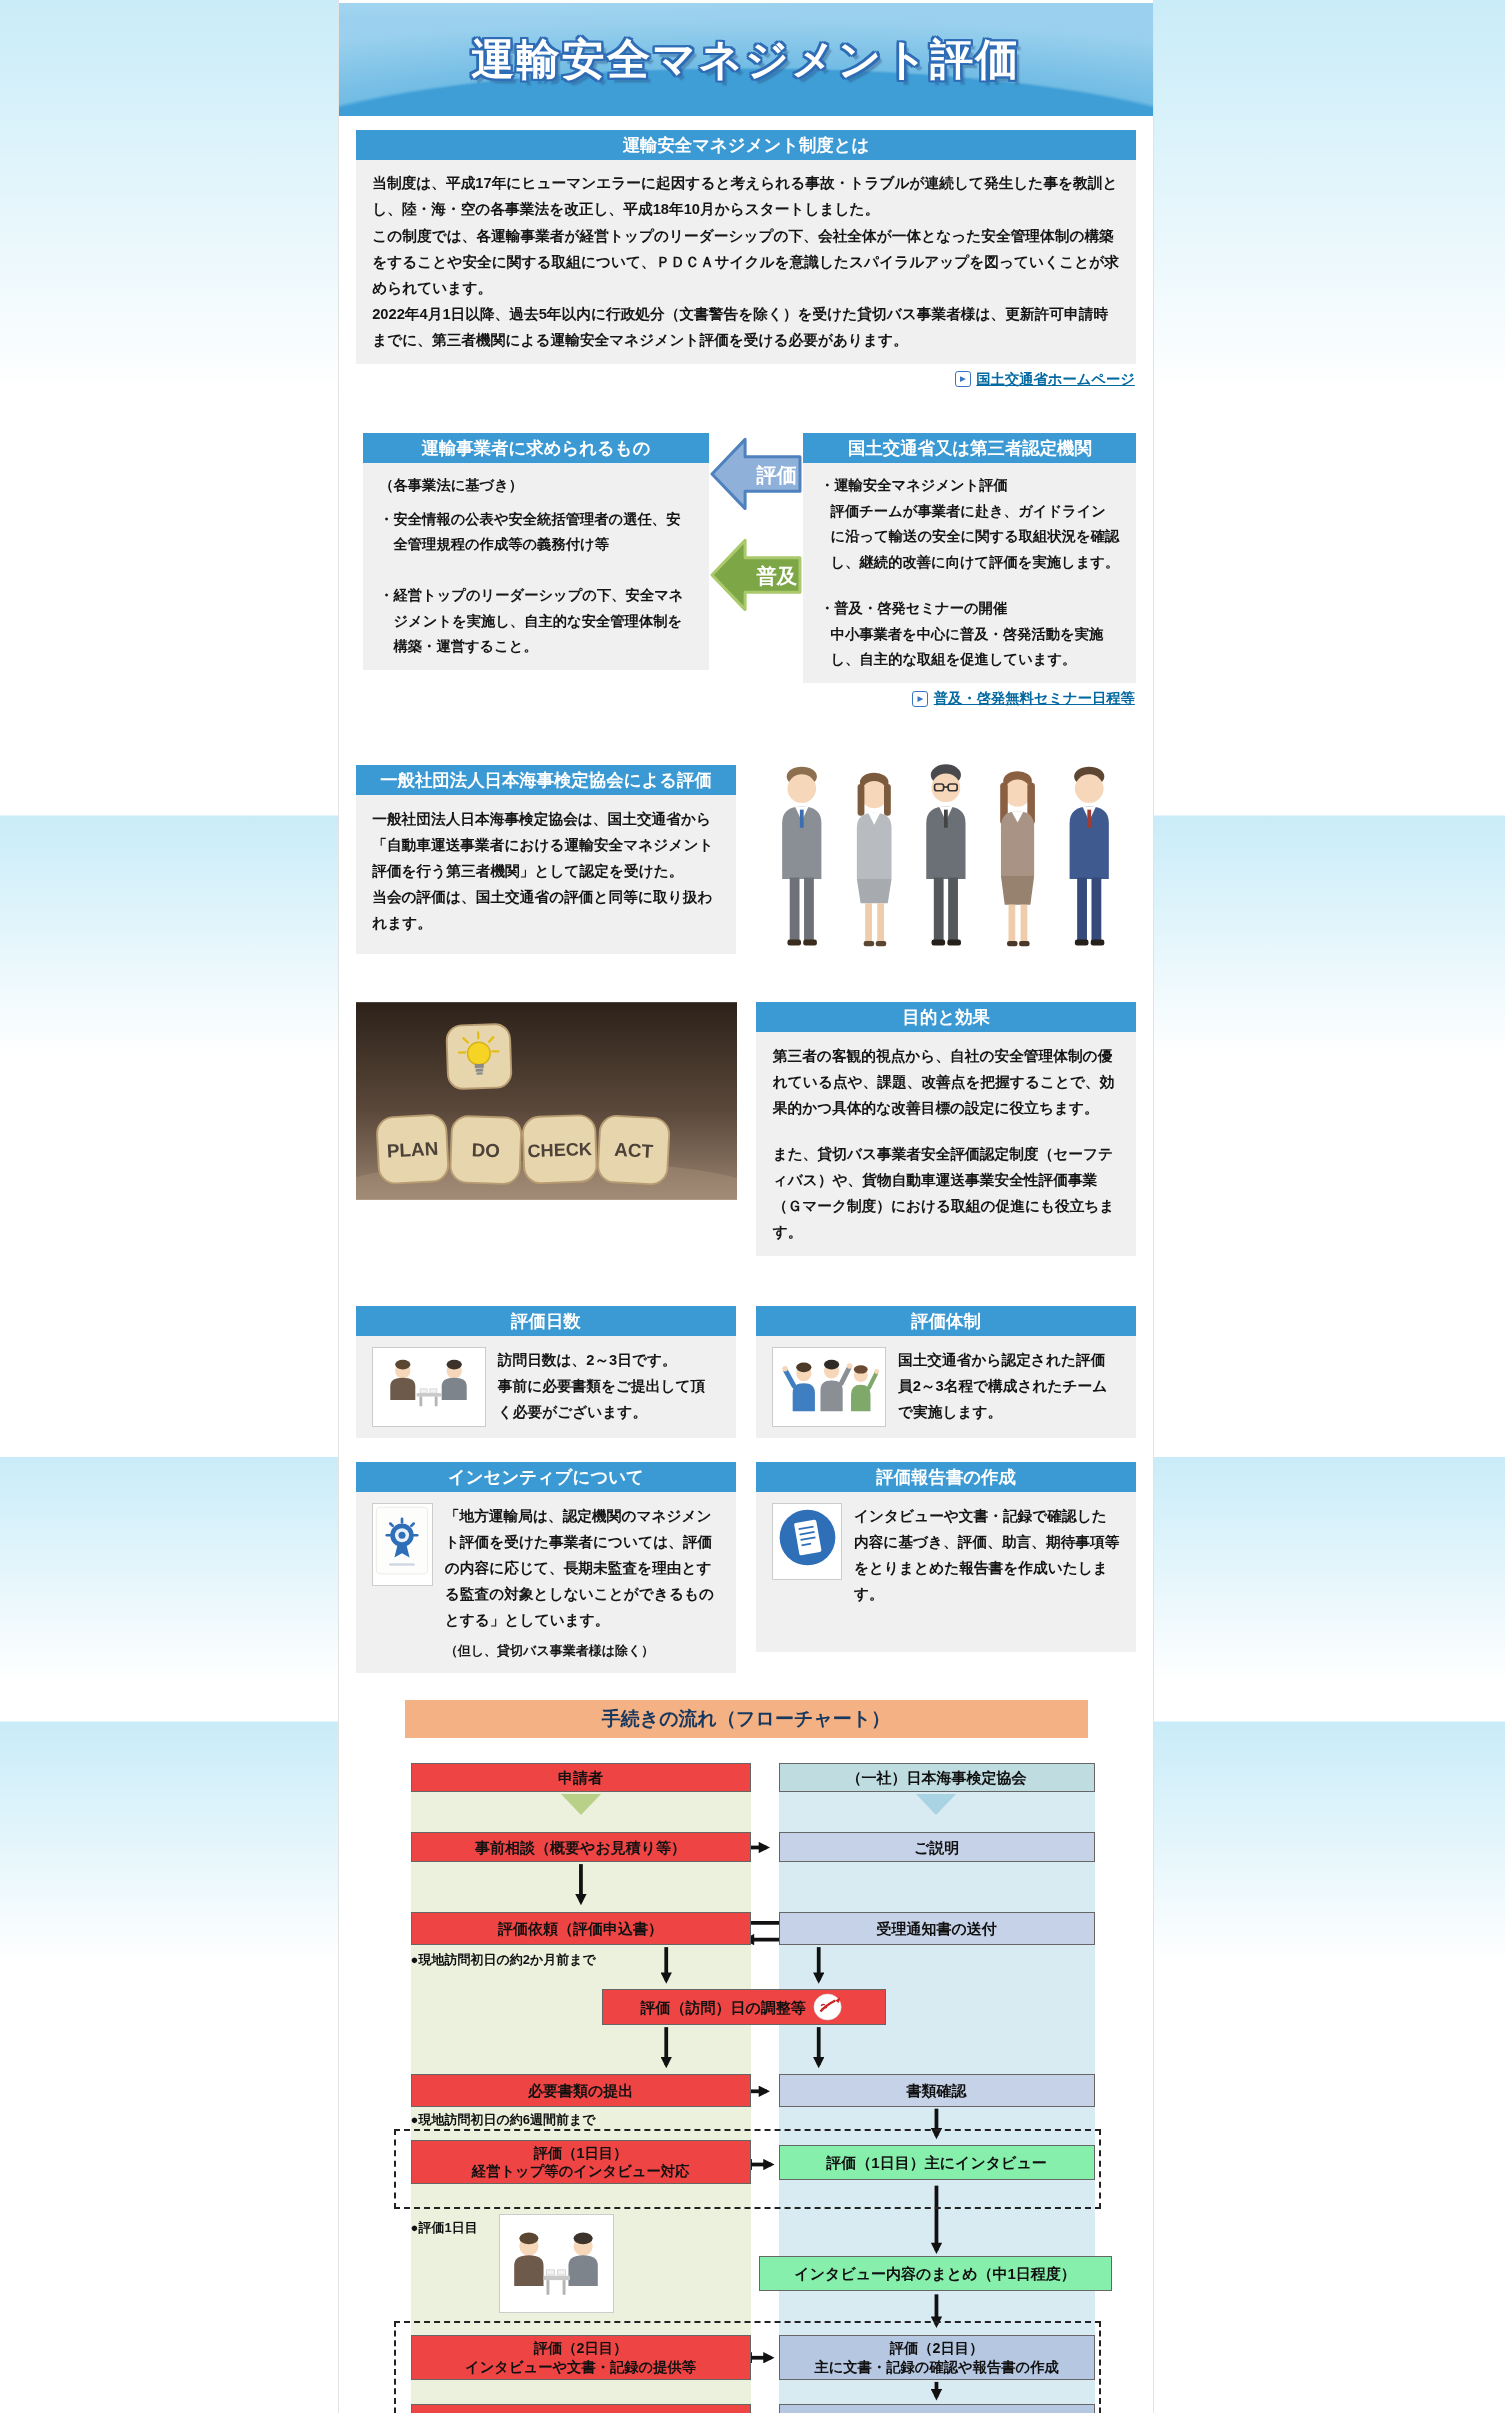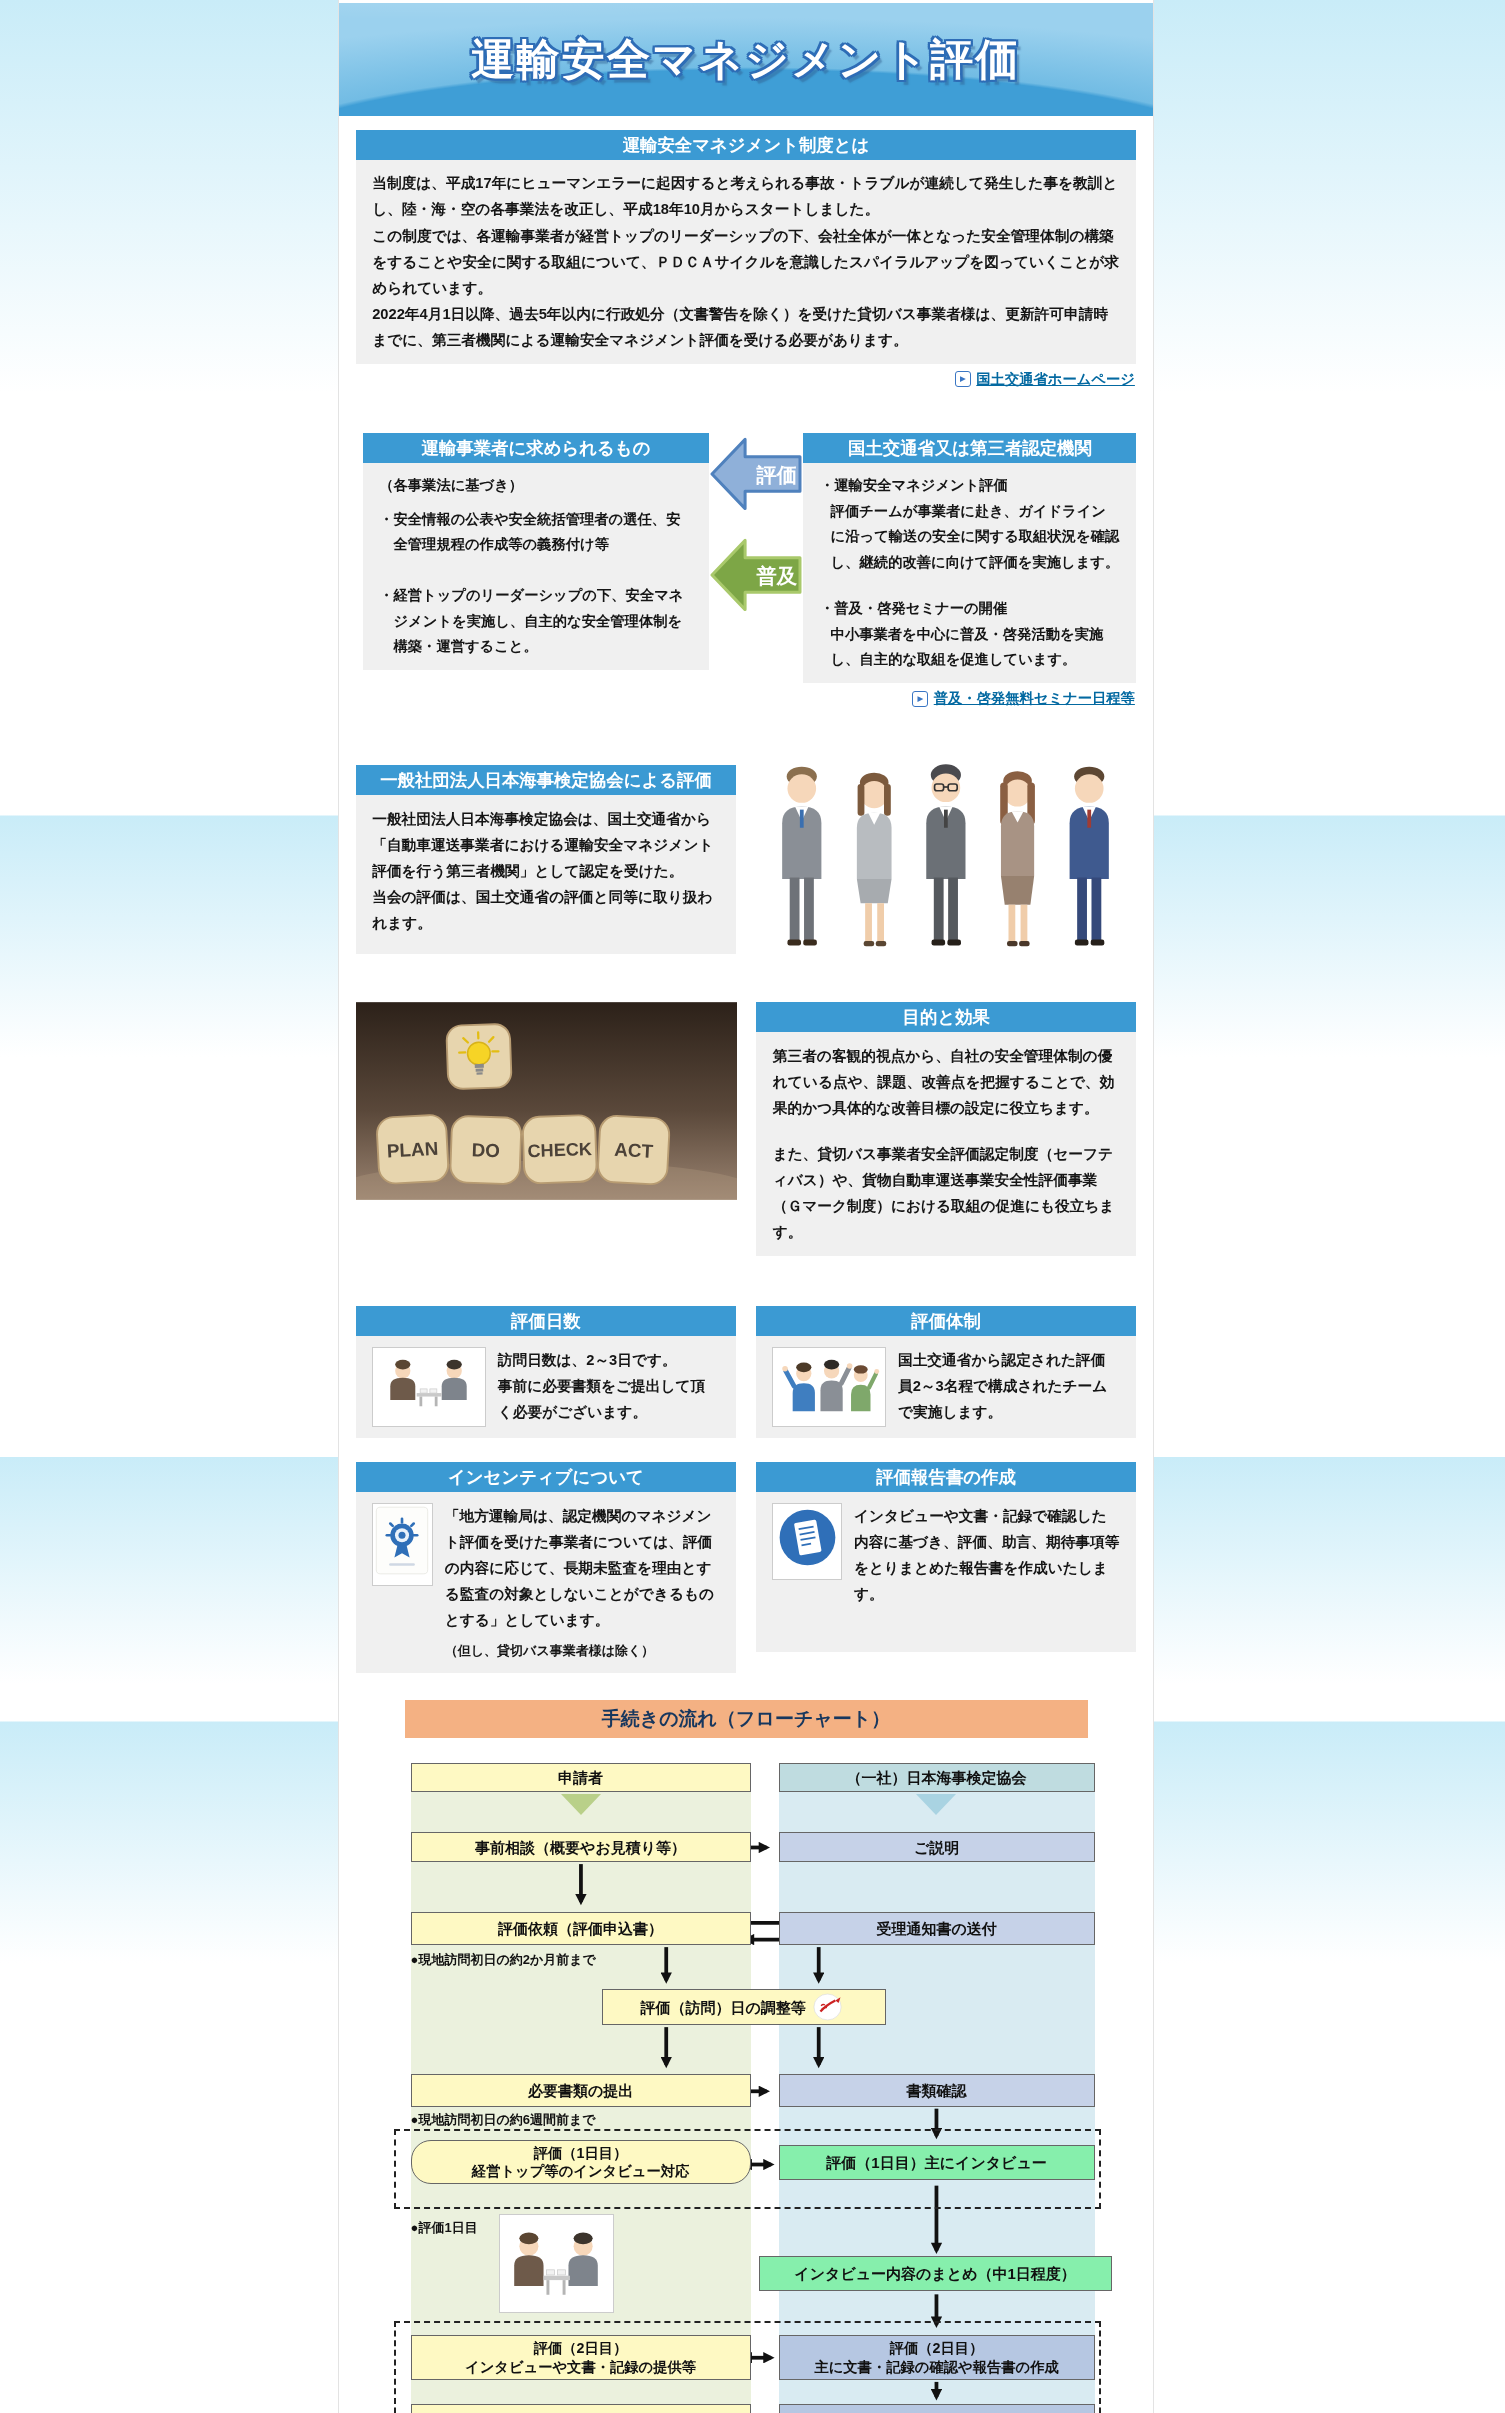--- a/index.html
+++ b/index.html
@@ -76,21 +76,21 @@
     font-size: 19px; font-weight: 800;
   }
   .flow-body { position: relative; height: 748px; margin-top: 11.3px; }
   .flow-body .abs { position: absolute; }
   .fcol { position: absolute; top: 13.6px; height: 723px; }
   .fbox {
     position: absolute; border: 1.5px solid #666; display: flex; flex-direction: column;
     align-items: center; justify-content: center; text-align: center;
     font-size: 15px; font-weight: 800; color: #111; line-height: 1.3;
   }
-  .g  { background: #fef9c3; }
+  .g  { background: #ef4444; }
   .b1 { background: #c6d2e8; }
   .b2 { background: #86efac; }
   .b3 { background: #b6c7e2; }
   .bh { background: #bfdce0; }
   .tri { position: absolute; width: 0; height: 0; border-left: 20.4px solid transparent; border-right: 20.4px solid transparent; }
   .fnote { position: absolute; font-size: 13px; font-weight: 800; color: #111; }
   .dashed { position: absolute; border: 2.3px dashed #222; }
   .flow-svg { position: absolute; left: 0; top: 0; }
   .row2 { font-size: 14.3px; }
 </style>
@@ -450,21 +450,21 @@
             <path d="M36,13 l8,-5 -3,9 z" fill="#cc2222"></path>
             <path d="M14,21 q3,-3 6,-1 M15,26 q4,-3 8,-2" stroke="#cc2222" stroke-width="2" fill="none"></path>
           </svg>
         </div>
 
         <div class="fbox g" style="left:55px; top:325px; width:340px; height:33px;">必要書類の提出</div>
         <div class="fbox b1" style="left:423px; top:325px; width:316px; height:33px;">書類確認</div>
         <div class="fnote" style="left:55px; top:362px;">●現地訪問初日の約6週間前まで</div>
 
         <div class="dashed" style="left:38px; top:380px; width:707px; height:80px;"></div>
-        <div class="fbox g row2" style="left:55px; top:391px; width:340px; height:44px;border-radius:20px;">
+        <div class="fbox g row2" style="left:55px; top:391px; width:340px; height:44px;">
           <span>評価（1日目）</span>
           <span>経営トップ等のインタビュー対応</span>
         </div>
         <div class="fbox b2" style="left:423px; top:396px; width:316px; height:35px;">評価（1日目）主にインタビュー</div>
         <div class="fnote" style="left:55px; top:470px;">●評価1日目</div>
 
         <div class="abs" style="left:143px; top:465px; background:#fff; border:0.8px solid #ccc; padding:1.5px;">
           <svg width="110" height="91" viewBox="0 0 150 120">
             <rect width="150" height="120" fill="#ffffff"></rect>
             <circle cx="38" cy="38" r="13" fill="#f6d7ba"></circle>

